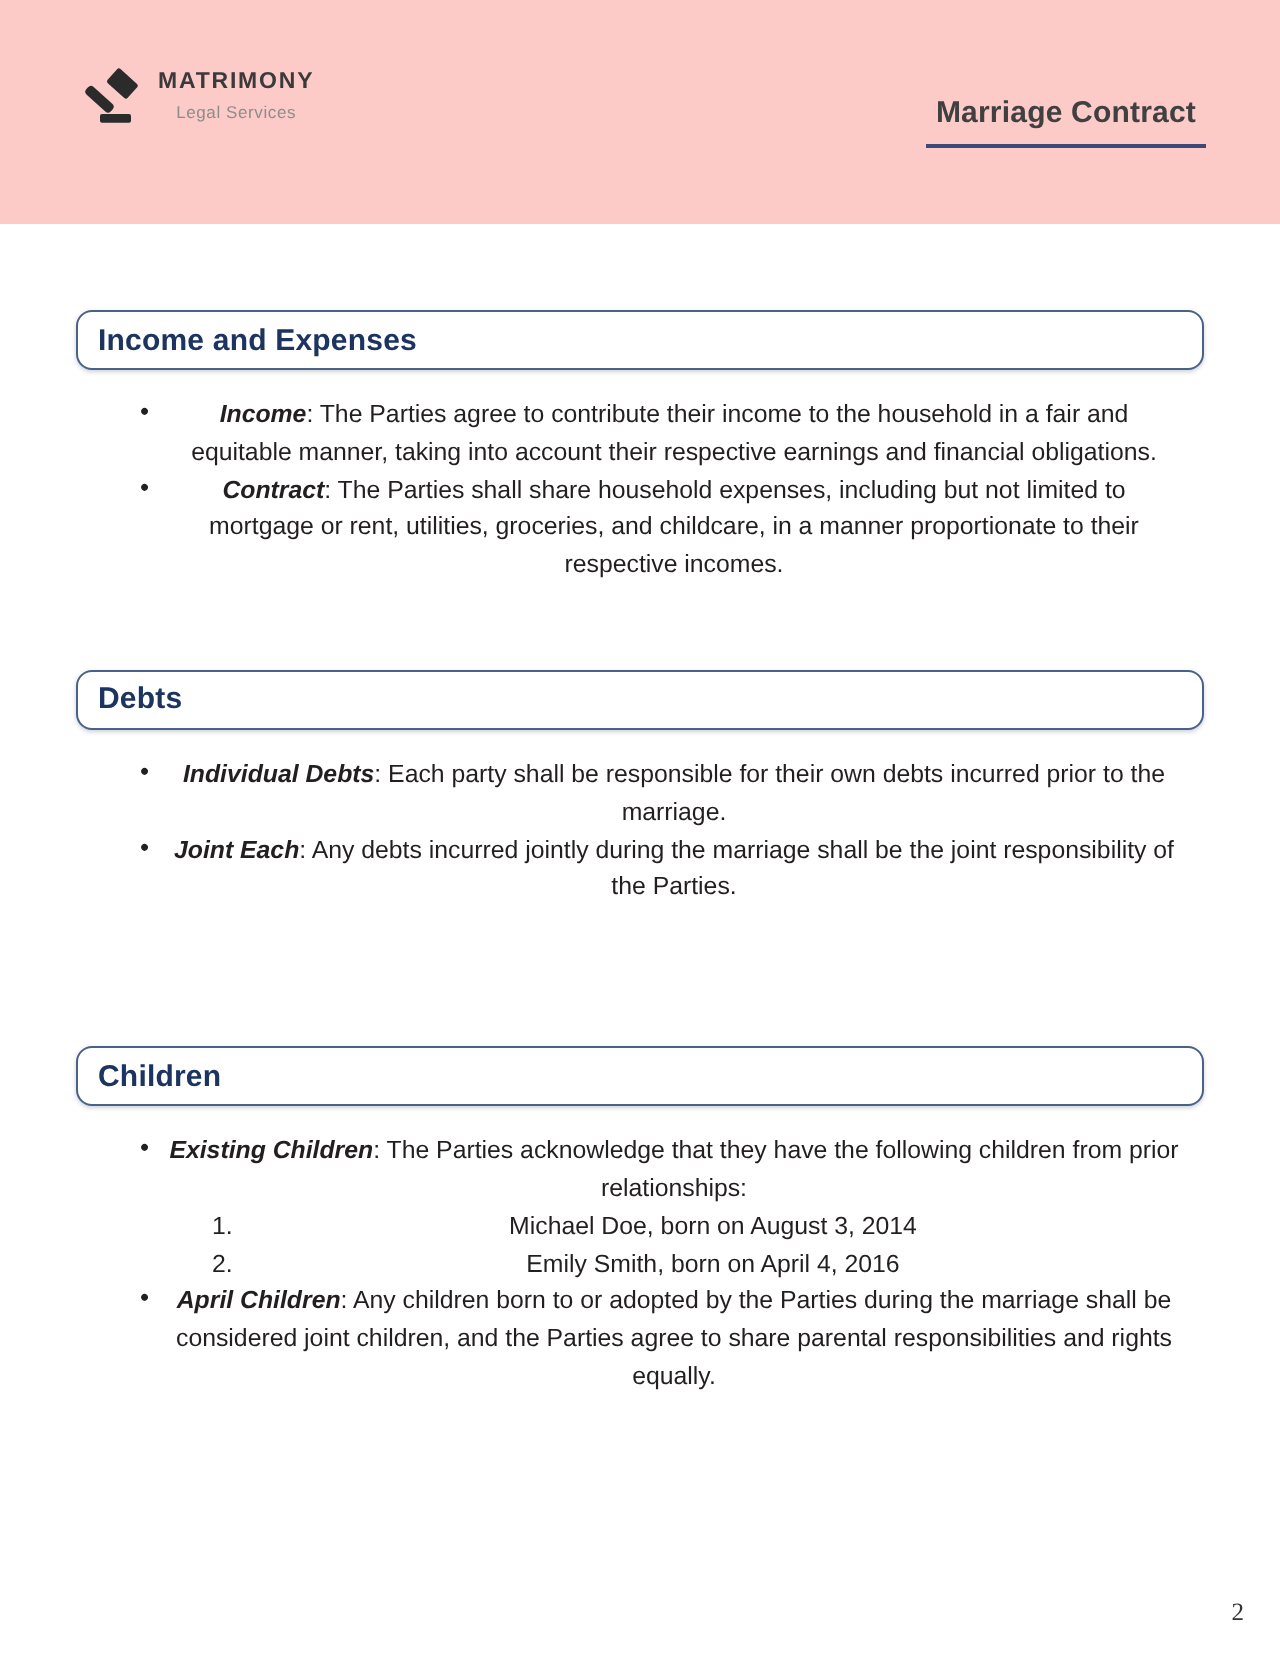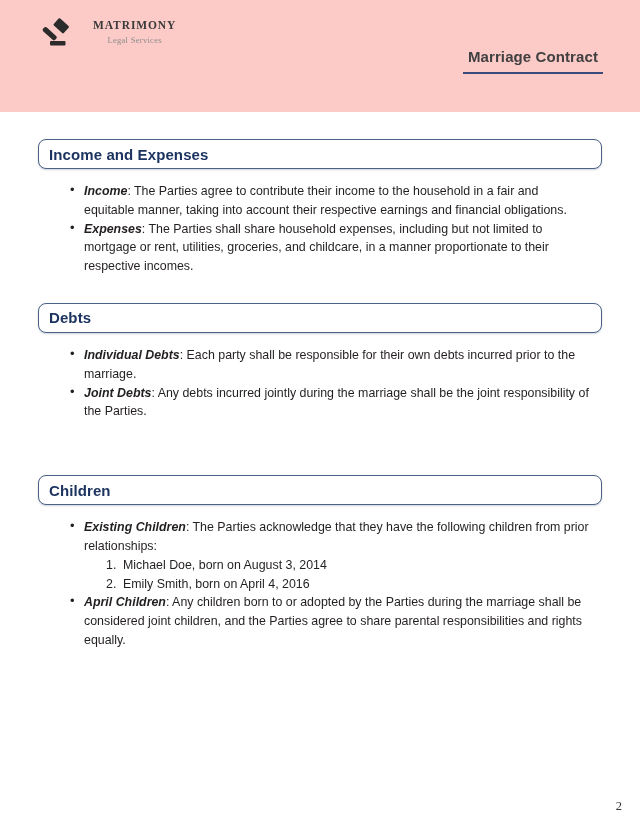--- a/index.html
+++ b/index.html
@@ -21,25 +21,24 @@
     position: absolute;
     top: 0; left: 0;
     width: 640px;
     height: 112px;
     background: #fccac7;
     box-sizing: border-box;
   }
   .brand {
     position: absolute;
     left: 38px;
-    top: 14px;
+    top: 30px;
     display: flex;
     align-items: center;
-    gap: 19px;
-    font-family: Liberation Serif, serif;
+    gap: 5px;
   }
   .gavel-icon {
     width: 36px;
     height: 36px;
     display: block;
   }
   .brand-text {
     display: flex;
     flex-direction: column;
     align-items: center;
@@ -82,21 +81,22 @@
   }
 
   
   .content {
     position: absolute;
     top: 112px;
     left: 0;
     width: 640px;
   }
   .section {
-    margin: 0 0 0 0;
+    margin: 16px 0 0 0;
+    text-align: center;
   }
 
   .section-header {
     box-sizing: border-box;
     margin: 0 38px 0 38px;
     height: 30px;
     border: 1.3px solid #4a6287;
     border-radius: 8px;
     background: #ffffff;
     box-shadow: 0 1px 2px rgba(80,90,110,0.28);
@@ -210,40 +210,40 @@
     <div class="section-header">
       <span class="section-title">Income and Expenses</span>
     </div>
     <div class="gap-after-header"></div>
     <div class="section-body">
       <ul class="bullets">
         <li>
           <span class="lead">Income</span><span>: The Parties agree to contribute their income to the household in a fair and equitable manner, taking into account their respective earnings and financial obligations.</span>
         </li>
         <li>
-          <span class="lead">Expenses</span><span>: The Parties shall share household expenses, including but not limited to mortgage or rent, utilities, groceries, and childcare, in a manner proportionate to their respective incomes.</span>
+          <span class="lead">Contract</span><span>: The Parties shall share household expenses, including but not limited to mortgage or rent, utilities, groceries, and childcare, in a manner proportionate to their respective incomes.</span>
         </li>
       </ul>
     </div>
   </div>
 
   <div class="gap-section"></div>
 
   <div class="section">
     <div class="section-header">
       <span class="section-title">Debts</span>
     </div>
     <div class="gap-after-header"></div>
     <div class="section-body">
       <ul class="bullets">
         <li>
           <span class="lead">Individual Debts</span><span>: Each party shall be responsible for their own debts incurred prior to the marriage.</span>
         </li>
         <li>
-          <span class="lead">Joint Debts</span><span>: Any debts incurred jointly during the marriage shall be the joint responsibility of the Parties.</span>
+          <span class="lead">Joint Each</span><span>: Any debts incurred jointly during the marriage shall be the joint responsibility of the Parties.</span>
         </li>
       </ul>
     </div>
   </div>
 
   <div class="gap-section"></div>
 
 
   <div class="gap-section"></div>
 

